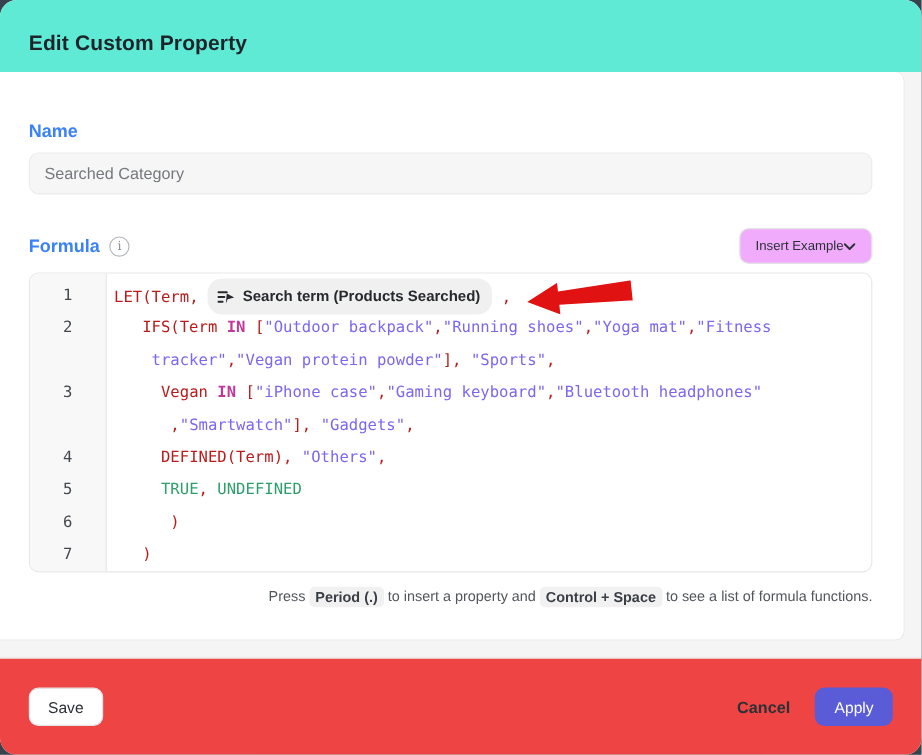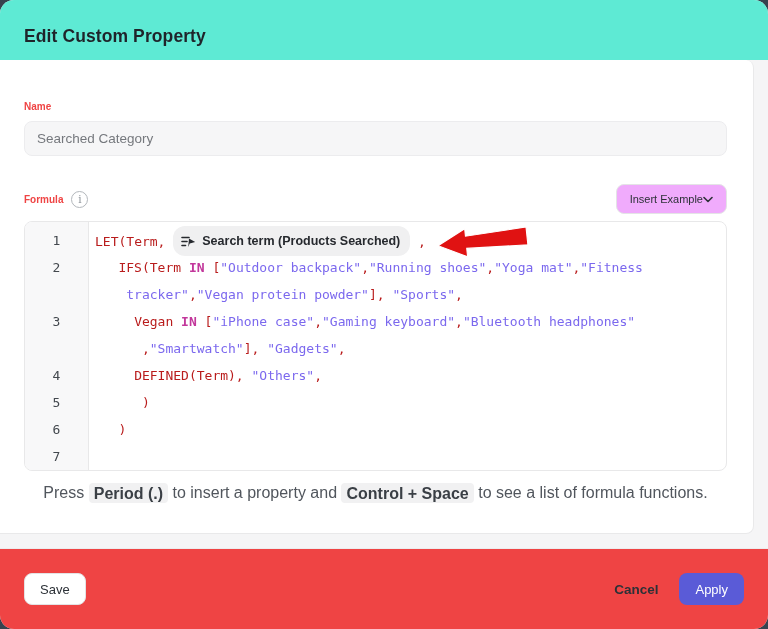--- a/index.html
+++ b/index.html
@@ -23,21 +23,21 @@
   
   .modal-body { flex:1; background:#f5f5f6; position:relative; }
   .content-panel {
     position:absolute; left:0; top:0; right:14px; bottom:14px;
     background:#fff;
     border-right:1px solid #e9e9ea; border-bottom:1px solid #e9e9ea;
     border-radius:0 8px 8px 0;
     padding:0 26px 0 24px;
     overflow:hidden;
   }
-  .field-label { font-size:10px; font-weight:700; color:#ef4444; }
+  .field-label { font-size:15px; font-weight:700; color:#3b82f6; }
   .name-label { margin-top:41px; }
   .name-input {
     margin-top:9px; width:100%; height:35px;
     background:#f6f6f7; border:1px solid #ececee; border-radius:8px;
     padding:0 12px; font-size:13.5px; color:#75787d;
     font-family:"Liberation Sans", sans-serif; outline:none; display:block;
   }
   .formula-row { margin-top:28px; display:flex; align-items:center; justify-content:space-between; height:30px; }
   .formula-label-wrap { display:flex; align-items:center; gap:8px; }
   .info-icon {
@@ -79,22 +79,22 @@
   .prop-pill {
     display:inline-flex; align-items:center; gap:6px;
     background:#f0f0f1; border-radius:12px; height:30px; padding:0 10px 0 8px;
     font-family:"Liberation Sans", sans-serif; font-size:12.5px; font-weight:700;
     color:#26292e; vertical-align:middle; position:relative; top:-1px; cursor:pointer;
   }
   .prop-pill svg { display:block; }
   .red-arrow { position:absolute; left:410px; top:3px; width:96px; height:32px; transform:rotate(-6deg); }
   
   .hint-line {
-    margin-top:13px; text-align:center;
-    font-size:16px; color:#51565d;
+    margin-top:13px; text-align:right;
+    font-size:12px; color:#51565d;
   }
   .kbd-chip {
     background:#f1f1f2; border-radius:4px; padding:1.5px 5px;
     color:#3a3f45; font-weight:600;
   }
   
   .modal-footer {
     flex:none; height:81px; background:#ef4444; border-top:1px solid #ececee;
     display:flex; align-items:center; padding:0 24px;
   }
@@ -163,20 +163,21 @@
                     <line x1="1" y1="2.5" x2="8" y2="2.5" stroke="#26292e" stroke-width="1.6" stroke-linecap="round"></line>
                     <line x1="1" y1="6.5" x2="6" y2="6.5" stroke="#26292e" stroke-width="1.6" stroke-linecap="round"></line>
                     <line x1="1" y1="10.5" x2="4.5" y2="10.5" stroke="#26292e" stroke-width="1.6" stroke-linecap="round"></line>
                     <polygon points="8,3.5 14.2,7 8.7,8.4 7.2,12" fill="#26292e"></polygon>
                   </svg></span><span>Search term (Products Searched)</span></span><span class="seg-plain"> ,</span></div>
             <div class="code-row" style="padding-left: 3ch;"><span class="seg-plain">IFS(Term </span><span class="seg-keyword">IN</span><span class="seg-plain"> [</span><span class="seg-string">"Outdoor backpack"</span><span class="seg-plain">,</span><span class="seg-string">"Running shoes"</span><span class="seg-plain">,</span><span class="seg-string">"Yoga mat"</span><span class="seg-plain">,</span><span class="seg-string">"Fitness</span></div>
             <div class="code-row" style="padding-left: 4ch;"><span class="seg-string">tracker"</span><span class="seg-plain">,</span><span class="seg-string">"Vegan protein powder"</span><span class="seg-plain">], </span><span class="seg-string">"Sports"</span><span class="seg-plain">,</span></div>
             <div class="code-row" style="padding-left: 5ch;"><span class="seg-plain">Vegan </span><span class="seg-keyword">IN</span><span class="seg-plain"> [</span><span class="seg-string">"iPhone case"</span><span class="seg-plain">,</span><span class="seg-string">"Gaming keyboard"</span><span class="seg-plain">,</span><span class="seg-string">"Bluetooth headphones"</span></div>
             <div class="code-row" style="padding-left: 6ch;"><span class="seg-plain">,</span><span class="seg-string">"Smartwatch"</span><span class="seg-plain">], </span><span class="seg-string">"Gadgets"</span><span class="seg-plain">,</span></div>
             <div class="code-row" style="padding-left: 5ch;"><span class="seg-plain">DEFINED(Term), </span><span class="seg-string">"Others"</span><span class="seg-plain">,</span></div>
+            <div class="code-row" style="padding-left: 5ch;"><span class="seg-constant">TRUE</span><span class="seg-plain">, </span><span class="seg-constant">UNDEFINED</span></div>
             <div class="code-row" style="padding-left: 6ch;"><span class="seg-plain">)</span></div>
             <div class="code-row" style="padding-left: 3ch;"><span class="seg-plain">)</span></div>
           </div>
         <svg class="red-arrow" viewBox="0 0 100 34">
           <polygon points="2,17 32,2 32,10 97,7 97,26 32,23 32,32" fill="#e01212" stroke="#ffffff" stroke-width="1.2"></polygon>
         </svg>
       </div>
 
       <div class="hint-line">
         <span>Press </span><span class="kbd-chip">Period (.)</span><span> to insert a property and </span><span class="kbd-chip">Control + Space</span><span> to see a list of formula functions.</span>

